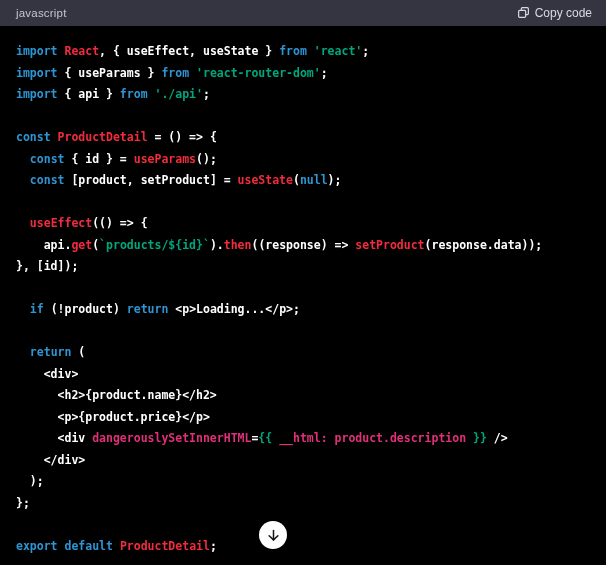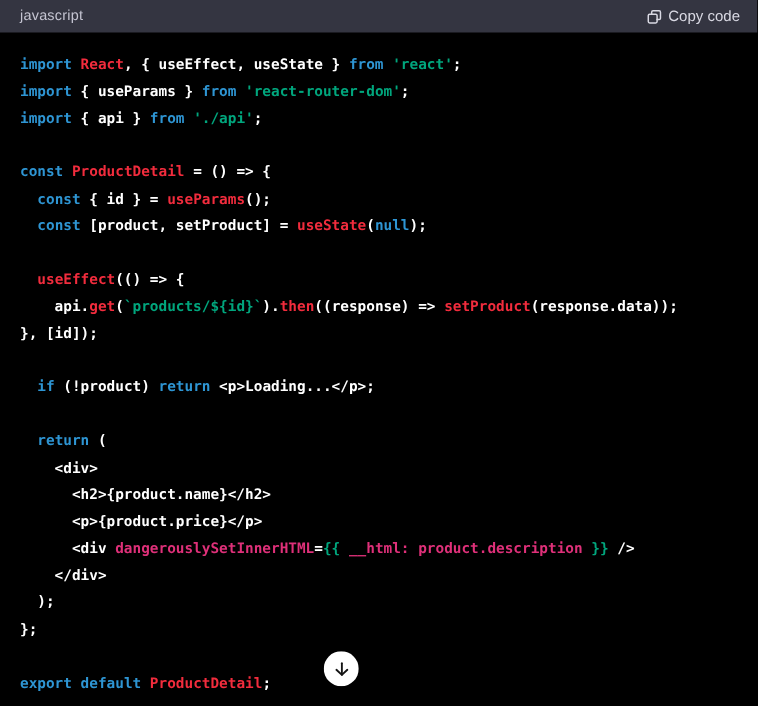--- a/index.html
+++ b/index.html
@@ -20,21 +20,20 @@
     padding: 0 14px 0 16px;
     box-sizing: border-box;
   }
   .lang-label {
     font-size: 11.5px;
     color: var(--header-text);
     letter-spacing: 0.2px;
   }
   .copy-btn {
     display: flex;
-    align-items: center;
     gap: 5px;
     background: none;
     border: none;
     padding: 0;
     cursor: pointer;
     font-family: "Liberation Sans", sans-serif;
     font-size: 12px;
     color: var(--copy-text);
   }
   .copy-btn svg { display: block; }

